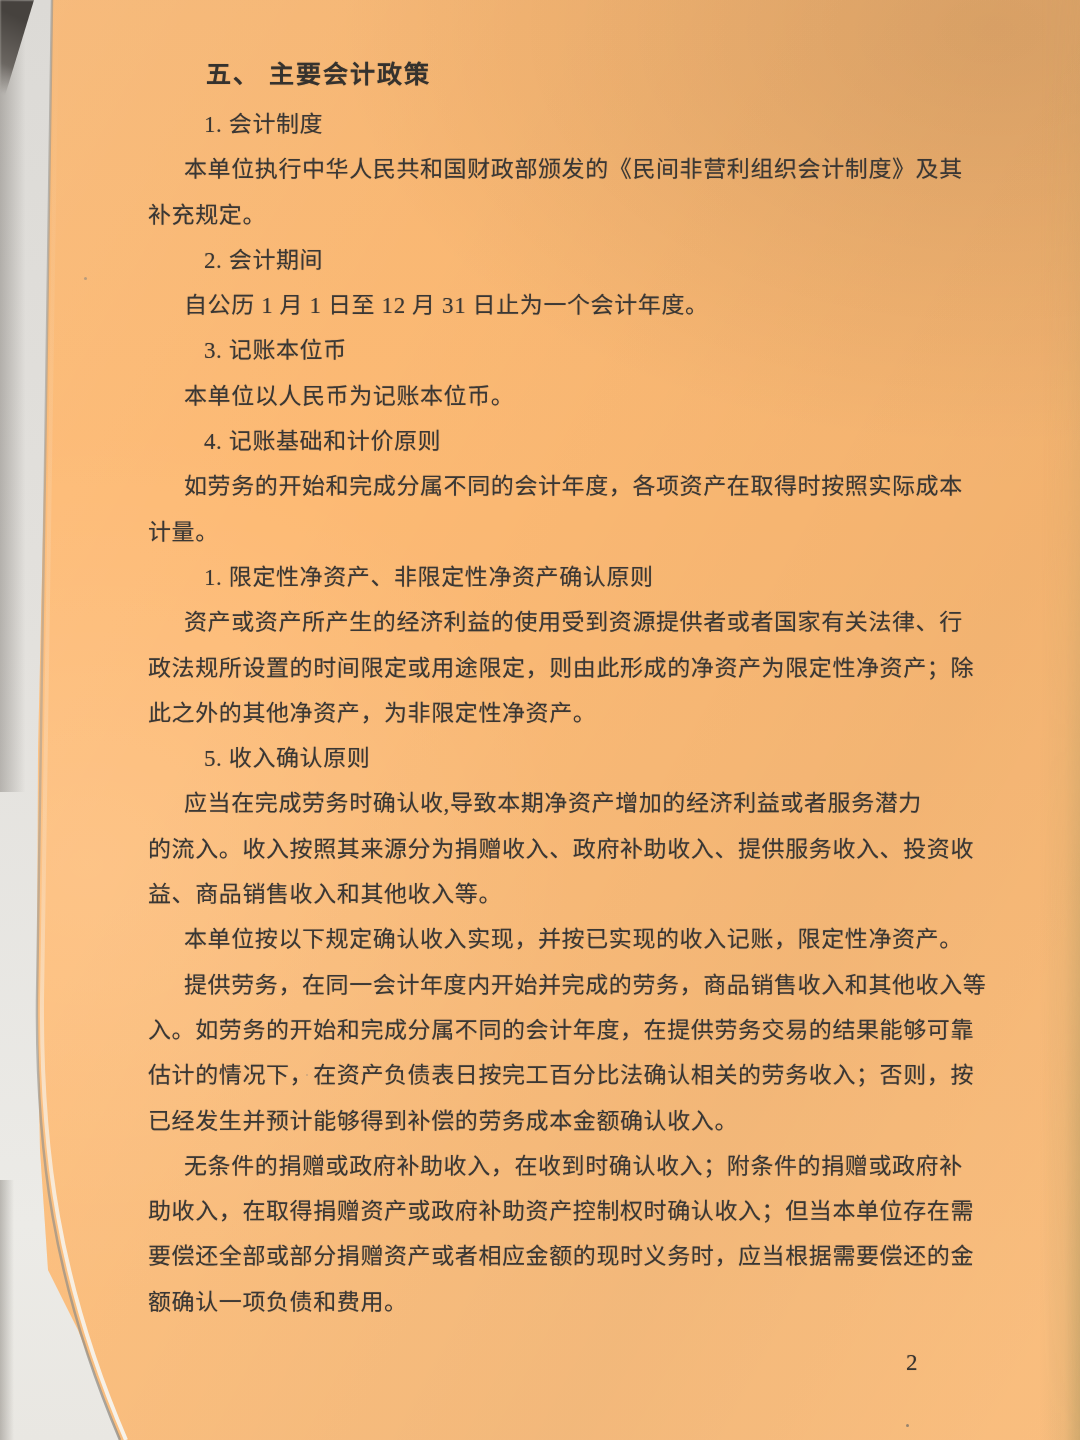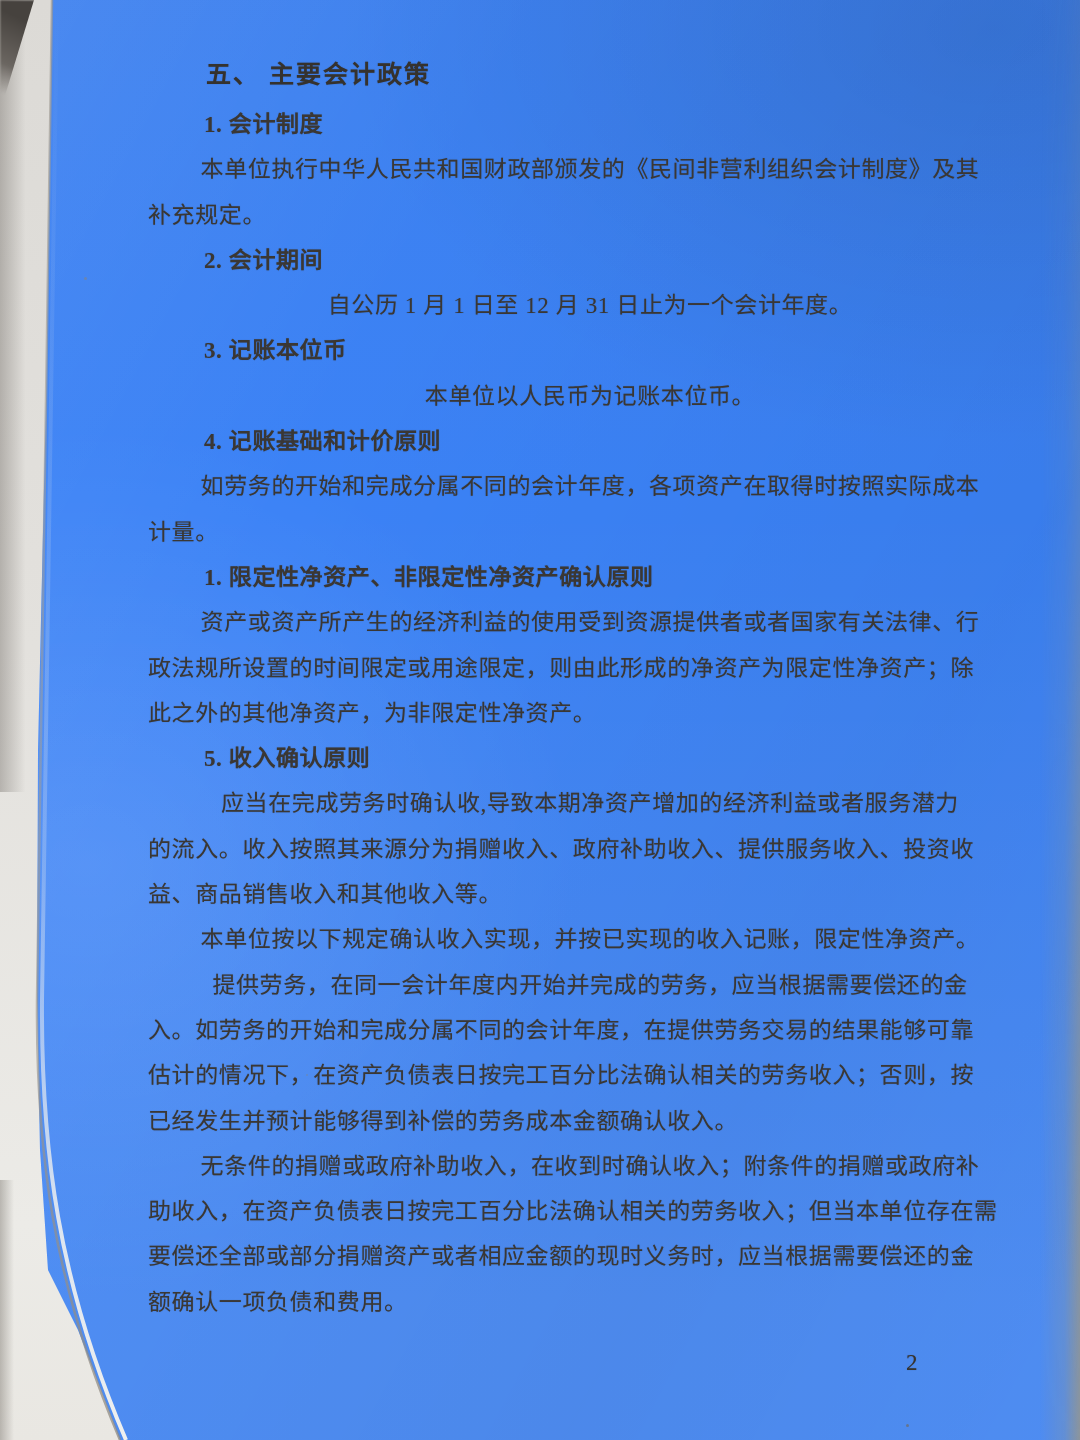--- a/index.html
+++ b/index.html
@@ -39,21 +39,21 @@
     position: absolute; left: 0; top: 0;
     width: 46px; height: 130px;
     background: linear-gradient(205deg, #46423e 20%, #6b6661 55%, rgba(107,102,97,0) 75%);
     clip-path: polygon(0 0, 34px 0, 0 112px);
     filter: blur(1px);
   }
 
   
   .main-page {
     position: absolute; inset: 0;
-    background: #3b82f6;
+    background: #fdba74;
     clip-path: polygon(52px 0, 1080px 0, 1080px 1440px, 120px 1440px,
                        78px 1330px, 48px 1270px, 40px 1150px, 37px 1000px,
                        38px 750px, 46px 400px);
   }
   .lighting {
     position: absolute; inset: 0;
     background:
       radial-gradient(1100px 700px at 92% 2%, rgba(0,0,0,0.10), rgba(0,0,0,0) 60%),
       radial-gradient(900px 800px at 8% 60%, rgba(255,255,255,0.10), rgba(255,255,255,0) 55%),
       linear-gradient(118deg, rgba(255,255,255,0.07) 0%, rgba(0,0,0,0.0) 30%, rgba(0,0,0,0.045) 72%, rgba(0,0,0,0.01) 100%),
@@ -87,22 +87,22 @@
     width: 860px;
     font-size: 23px;
     color: #3a3734;
     text-shadow: 0 0 1px rgba(58,55,52,0.40);
   }
   .line {
     height: 45.3px; line-height: 45.3px;
     white-space: nowrap;
     letter-spacing: 0.6px;
   }
-  .line.heading { padding-left: 68px; font-weight: bold; }
-  .line.first   { padding-left: 48px; text-align: center; }
+  .line.heading { padding-left: 68px; }
+  .line.first   { padding-left: 48px; }
   .line.wrap    { padding-left: 0; margin-left: 12px; }
   .pageno {
     position: absolute; left: 906px; top: 1350px;
     font-size: 23px; color: #36332f;
     text-shadow: 0 0 1px rgba(54,51,47,0.4);
   }
 
   .speck { position: absolute; border-radius: 50%; background: #87837d; }
   .speck.s1 { left: 84px;  top: 277px;  width: 3px; height: 3px; opacity: .55; }
   .speck.s2 { left: 906px; top: 1424px; width: 3px; height: 3px; opacity: .7; background:#6f6b66; }
@@ -134,26 +134,26 @@
         <div class="line wrap">计量。</div>
         <div class="line heading">1. 限定性净资产、非限定性净资产确认原则</div>
         <div class="line first">资产或资产所产生的经济利益的使用受到资源提供者或者国家有关法律、行</div>
         <div class="line wrap">政法规所设置的时间限定或用途限定，则由此形成的净资产为限定性净资产；除</div>
         <div class="line wrap">此之外的其他净资产，为非限定性净资产。</div>
         <div class="line heading">5. 收入确认原则</div>
         <div class="line first">应当在完成劳务时确认收,导致本期净资产增加的经济利益或者服务潜力</div>
         <div class="line wrap">的流入。收入按照其来源分为捐赠收入、政府补助收入、提供服务收入、投资收</div>
         <div class="line wrap">益、商品销售收入和其他收入等。</div>
         <div class="line first">本单位按以下规定确认收入实现，并按已实现的收入记账，限定性净资产。</div>
-        <div class="line first">提供劳务，在同一会计年度内开始并完成的劳务，应当根据需要偿还的金</div>
+        <div class="line first">提供劳务，在同一会计年度内开始并完成的劳务，商品销售收入和其他收入等</div>
         <div class="line wrap">入。如劳务的开始和完成分属不同的会计年度，在提供劳务交易的结果能够可靠</div>
         <div class="line wrap">估计的情况下，在资产负债表日按完工百分比法确认相关的劳务收入；否则，按</div>
         <div class="line wrap">已经发生并预计能够得到补偿的劳务成本金额确认收入。</div>
         <div class="line first">无条件的捐赠或政府补助收入，在收到时确认收入；附条件的捐赠或政府补</div>
-        <div class="line wrap">助收入，在资产负债表日按完工百分比法确认相关的劳务收入；但当本单位存在需</div>
+        <div class="line wrap">助收入，在取得捐赠资产或政府补助资产控制权时确认收入；但当本单位存在需</div>
         <div class="line wrap">要偿还全部或部分捐赠资产或者相应金额的现时义务时，应当根据需要偿还的金</div>
         <div class="line wrap">额确认一项负债和费用。</div>
       </div>
 
     <div class="pageno">2</div>
 
     <div class="speck s1"></div>
     <div class="speck s2"></div>
     <div class="speck s3"></div>
 

